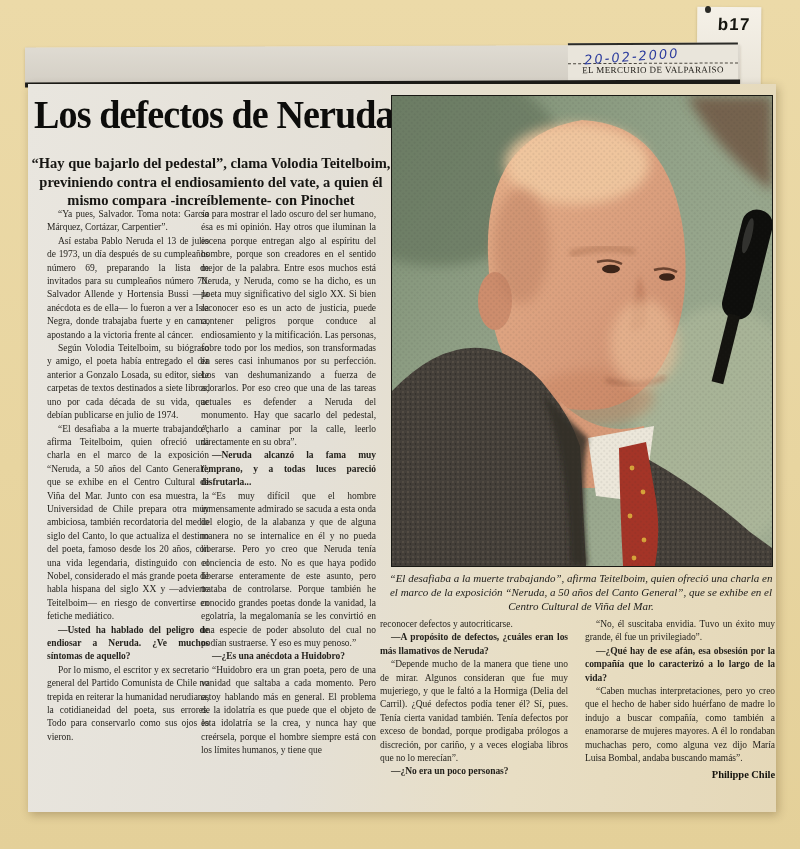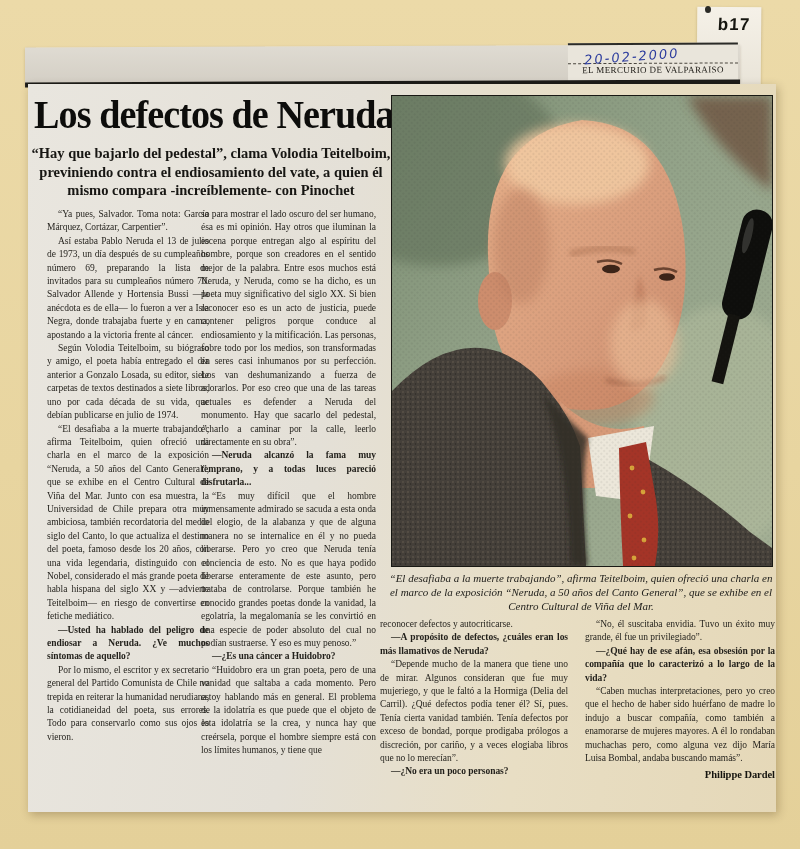--- a/index.html
+++ b/index.html
@@ -51,21 +51,21 @@
     position:absolute;left:28px;top:84px;width:748px;height:728px;
     background:linear-gradient(97deg,#e9e6df 0%,#e4e0d7 40%,#e8dec4 68%,#e5d8b8 100%);
     box-shadow:2px 3px 9px rgba(60,40,10,.28);
   }
   .headline{
     position:absolute;left:6px;top:6px;width:360px;
     font-weight:bold;font-size:41px;color:#0d0d0b;white-space:nowrap;
     transform:scaleX(.93);transform-origin:left center;letter-spacing:-1px;
   }
   .subhead{
-    position:absolute;left:3px;top:60px;width:360px;text-align:center;
+    position:absolute;left:3px;top:70px;width:360px;text-align:center;
     font-weight:bold;font-size:14.5px;line-height:18.6px;color:#171613;
   }
   .col{
     position:absolute;top:124px;height:602px;overflow:hidden;
     font-size:9.5px;line-height:13.4px;text-align:justify;color:#211f1a;
     hyphens:auto;letter-spacing:-.05px;
   }
   .col-1{left:19px;width:162px;}
   .col-2{left:173px;width:175px;}
   .col-3{left:352px;top:534px;height:190px;width:188px;}
@@ -112,21 +112,21 @@
       <p class="para normal">Así estaba Pablo Neruda el 13 de julio de 1973, un día después de su cumpleaños número 69, preparando la lista de invitados para su cumpleaños número 70. Salvador Allende y Hortensia Bussi —la anécdota es de ella— lo fueron a ver a Isla Negra, donde trabajaba fuerte y en cama, apostando a la victoria frente al cáncer.</p>
       <p class="para normal">Según Volodia Teitelboim, su biógrafo y amigo, el poeta había entregado el día anterior a Gonzalo Losada, su editor, siete carpetas de textos destinados a siete libros, uno por cada década de su vida, que debían publicarse en julio de 1974.</p>
       <p class="para normal">“El desafiaba a la muerte trabajando”, afirma Teitelboim, quien ofreció una charla en el marco de la exposición “Neruda, a 50 años del Canto General”, que se exhibe en el Centro Cultural de Viña del Mar. Junto con esa muestra, la Universidad de Chile prepara otra muy ambiciosa, también recordatoria del medio siglo del Canto, lo que actualiza el destino del poeta, famoso desde los 20 años, con una vida legendaria, distinguido con el Nobel, considerado el más grande poeta de habla hispana del siglo XX y —advierte Teitelboim— en riesgo de convertirse en fetiche mediático.</p>
       <p class="para question">—Usted ha hablado del peligro de endiosar a Neruda. ¿Ve muchos síntomas de aquello?</p>
       <p class="para normal">Por lo mismo, el escritor y ex secretario general del Partido Comunista de Chile no trepida en reiterar la humanidad nerudiana, la cotidianeidad del poeta, sus errores. Todo para conservarlo como sus ojos lo vieron.</p>
     </div>
   <div class="col col-2">
       <p class="para cont">so para mostrar el lado oscuro del ser humano, ésa es mi opinión. Hay otros que iluminan la escena porque entregan algo al espíritu del hombre, porque son creadores en el sentido mejor de la palabra. Entre esos muchos está Neruda, y Neruda, como se ha dicho, es un poeta muy significativo del siglo XX. Si bien reconocer eso es un acto de justicia, puede contener peligros porque conduce al endiosamiento y la mitificación. Las personas, sobre todo por los medios, son transformadas en seres casi inhumanos por su perfección. Los van deshumanizando a fuerza de adorarlos. Por eso creo que una de las tareas actuales es defender a Neruda del monumento. Hay que sacarlo del pedestal, echarlo a caminar por la calle, leerlo directamente en su obra”.</p>
       <p class="para question">—Neruda alcanzó la fama muy temprano, y a todas luces pareció disfrutarla...</p>
       <p class="para normal">“Es muy difícil que el hombre inmensamente admirado se sacuda a esta onda del elogio, de la alabanza y que de alguna manera no se internalice en él y no pueda liberarse. Pero yo creo que Neruda tenía conciencia de esto. No es que haya podido liberarse enteramente de este asunto, pero trataba de controlarse. Porque también he conocido grandes poetas donde la vanidad, la egolatría, la megalomanía se les convirtió en una especie de poder absoluto del cual no podían sustraerse. Y eso es muy penoso.”</p>
-      <p class="para question">—¿Es una cáncer a Huidobro?</p>
+      <p class="para question">—¿Es una anécdota a Huidobro?</p>
       <p class="para normal">“Huidobro era un gran poeta, pero de una vanidad que saltaba a cada momento. Pero estoy hablando más en general. El problema de la idolatría es que puede que el objeto de esta idolatría se la crea, y nunca hay que creérsela, porque el hombre siempre está con los límites humanos, y tiene que</p>
     </div>
 
   <div class="photo-frame">
     <svg width="380" height="470" viewBox="0 0 380 470">
       <defs>
         <linearGradient id="bgG" x1="0" y1="0" x2="1" y2="1">
           <stop offset="0" stop-color="#7e8f74"></stop>
           <stop offset=".45" stop-color="#93a389"></stop>
           <stop offset="1" stop-color="#a2ae94"></stop>
@@ -209,15 +209,15 @@
       <p class="para question">—A propósito de defectos, ¿cuáles eran los más llamativos de Neruda?</p>
       <p class="para normal">“Depende mucho de la manera que tiene uno de mirar. Algunos consideran que fue muy mujeriego, y que le faltó a la Hormiga (Delia del Carril). ¿Qué defectos podía tener él? Sí, pues. Tenía cierta vanidad también. Tenía defectos por exceso de bondad, porque prodigaba prólogos a discreción, por cariño, y a veces elogiaba libros que no lo merecían”.</p>
       <p class="para question">—¿No era un poco personas?</p>
     </div>
   <div class="col col-4">
     <div>
         <p class="para normal">“No, él suscitaba envidia. Tuvo un éxito muy grande, él fue un privilegiado”.</p>
         <p class="para question">—¿Qué hay de ese afán, esa obsesión por la compañía que lo caracterizó a lo largo de la vida?</p>
         <p class="para normal">“Caben muchas interpretaciones, pero yo creo que el hecho de haber sido huérfano de madre lo indujo a buscar compañía, como también a enamorarse de mujeres mayores. A él lo rondaban muchachas pero, como alguna vez dijo María Luisa Bombal, andaba buscando mamás”.</p>
       </div>
-    <div class="byline">Philippe Dardel</div>
+    <div class="byline">Philippe Chile</div>
   </div>
 </div>
 
 </body></html>

